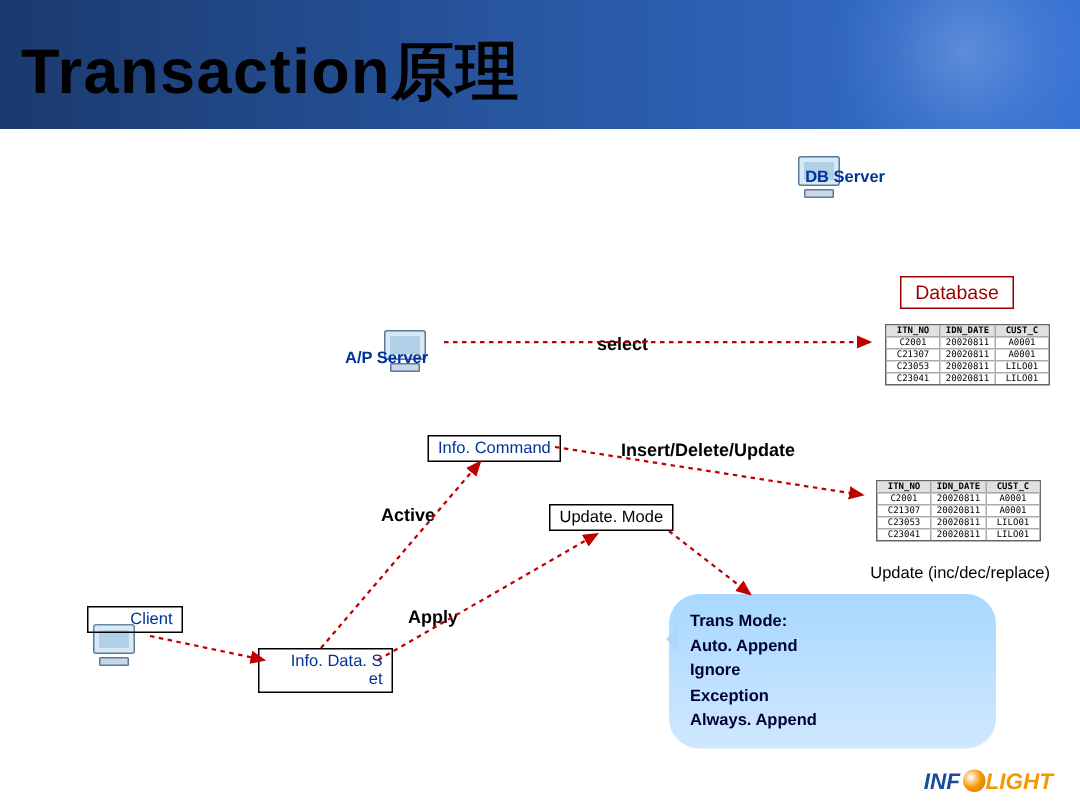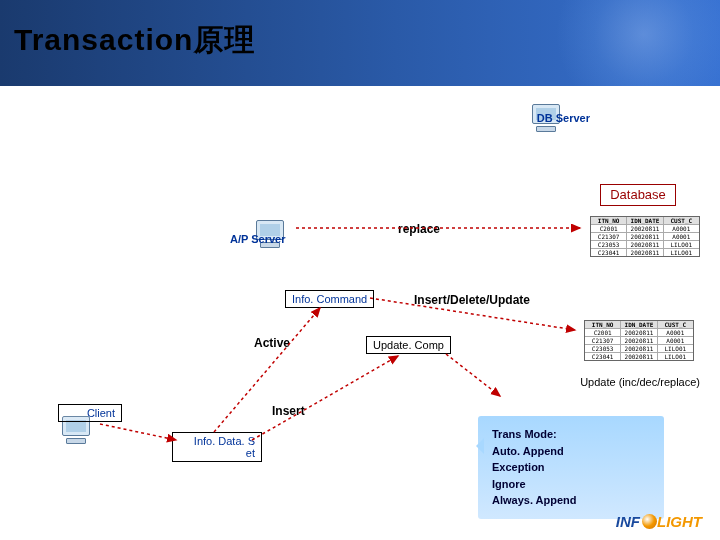--- a/index.html
+++ b/index.html
@@ -1,35 +1,35 @@
 <!DOCTYPE html>
 <html><head>
 <meta charset="utf-8">
 <style>
 *{margin:0;padding:0;box-sizing:border-box}
 body{width:720px;height:540px;font-family:Arial,"Microsoft YaHei",sans-serif;position:relative;background:#fff;overflow:hidden}
 .header{position:absolute;top:0;left:0;right:0;height:86px;background:linear-gradient(90deg,#1a3a6e 0%,#2a5aa8 55%,#3872d2 100%)}
 .header-deco{position:absolute;right:0;top:0;width:190px;height:86px;background:radial-gradient(circle at 60% 40%,rgba(180,210,255,.4) 0%,rgba(120,170,240,.2) 40%,transparent 70%);opacity:.8}
-.title{position:absolute;left:14px;top:20px;font-size:30px;font-weight:600;color:#000;letter-spacing:1px}
+.title{position:absolute;left:14px;top:20px;font-size:42px;font-weight:600;color:#000;letter-spacing:1px}
 .node{position:absolute}
 .computer{width:36px;height:30px;position:relative}
 .monitor{width:28px;height:20px;background:#d8e8f5;border:1px solid #5a7a9a;border-radius:2px;position:absolute;left:4px;top:0}
 .monitor:after{content:"";position:absolute;left:3px;top:3px;right:3px;bottom:3px;background:#b0d0e8}
 .base{width:20px;height:6px;background:#c8d8e8;border:1px solid #5a7a9a;position:absolute;left:8px;top:22px;border-radius:1px}
 .node-label{position:absolute;font-size:11px;font-weight:700;color:#003399;white-space:nowrap}
 .arrow-label{position:absolute;font-size:12px;font-weight:700;color:#000;white-space:nowrap}
 .box{position:absolute;border:1px solid #000;font-size:11px;padding:2px 6px;text-align:right;background:rgba(255,255,255,.1)}
 .database{position:absolute;right:44px;top:184px;width:76px;height:22px;border:1px solid #900;color:#900;font-size:13px;text-align:center;line-height:20px}
 .table{position:absolute;width:110px;font-size:6px;border:1px solid #666;background:#fff}
 .table-row{display:flex;border-bottom:1px solid #aaa}
 .table-row:last-child{border-bottom:none}
 .table-cell{flex:1;padding:0 1px;border-right:1px solid #aaa;overflow:hidden;white-space:nowrap;text-align:center;font-family:monospace}
 .table-cell:last-child{border-right:none}
 .table-hdr{background:#e0e0e0;font-weight:700}
-.bubble{position:absolute;right:56px;top:416px;width:186px;background:linear-gradient(#a8d8ff,#d0e8ff);border-radius:3px;padding:10px 14px;font-size:11px;font-weight:700;color:#003;line-height:1.5}
+.bubble{position:absolute;right:56px;top:396px;width:218px;background:linear-gradient(#a8d8ff,#d0e8ff);border-radius:20px;padding:10px 14px;font-size:11px;font-weight:700;color:#003;line-height:1.5}
 .bubble:before{content:"";position:absolute;left:-10px;top:22px;border:8px solid transparent;border-right-color:#a8d8ff}
 .upd-label{position:absolute;right:20px;top:376px;font-size:11px;font-weight:400;color:#000}
 .logo{position:absolute;right:18px;bottom:10px;font-size:15px;font-weight:700;font-style:italic}
 .logo .i1{color:#1a4a9e}.logo .i2{color:#f39800}
 .logo-ball{display:inline-block;width:15px;height:15px;border-radius:50%;background:radial-gradient(circle at 35% 35%,#fff,#f39800,#d07000);vertical-align:-2px;margin-left:2px}
 svg.lines{position:absolute;top:0;left:0;width:720px;height:540px;pointer-events:none}
 </style>
 </head>
 <body>
 
@@ -57,26 +57,26 @@
 <div class="node-label" style="left:230px;top:233px">A/P Server</div>
 
 <div class="node" style="left:58px;top:416px">
   <div class="computer">
       <div class="monitor"></div>
       <div class="base"></div>
     </div>
 </div>
 <div class="box" style="left:58px;top:404px;width:64px;color:#003399;font-weight:400">Client</div>
 
-<div class="arrow-label" style="left:398px;top:222px">replace</div>
+<div class="arrow-label" style="left:398px;top:222px">select</div>
 <div class="box" style="left:285px;top:290px;font-weight:400;color:#003399">Info. Command</div>
 <div class="arrow-label" style="left:414px;top:293px">Insert/Delete/Update</div>
 <div class="arrow-label" style="left:254px;top:336px">Active</div>
-<div class="box" style="left:366px;top:336px;background:rgba(255,255,200,0);font-weight:400">Update. Comp</div>
-<div class="arrow-label" style="left:272px;top:404px">Insert</div>
+<div class="box" style="left:366px;top:336px;background:rgba(255,255,200,0);font-weight:400">Update. Mode</div>
+<div class="arrow-label" style="left:272px;top:404px">Apply</div>
 <div class="box" style="left:172px;top:432px;width:90px;line-height:1.1;color:#003399">
   <span>Info. Data. S</span><br>
   <span>et</span>
 </div>
 <div class="upd-label">Update (inc/dec/replace)</div>
 
 <div class="table" style="right:20px;top:216px">
     <div class="table-row table-hdr">
       <div class="table-cell">ITN_NO</div>
       <div class="table-cell">IDN_DATE</div>
@@ -127,22 +127,22 @@
     <div class="table-row">
       <div class="table-cell">C23041</div>
       <div class="table-cell">20020811</div>
       <div class="table-cell">LILO01</div>
     </div>
   </div>
 
 <div class="bubble">
   <div>Trans Mode:</div>
   <div>Auto. Append</div>
+  <div>Ignore</div>
   <div>Exception</div>
-  <div>Ignore</div>
   <div>Always. Append</div>
 </div>
 
 <svg class="lines">
   <defs>
     <marker id="ah" markerWidth="8" markerHeight="8" refX="6" refY="3" orient="auto">
       <path d="M0,0 L7,3 L0,6 Z" fill="#c00000"></path>
     </marker>
   </defs>
 

